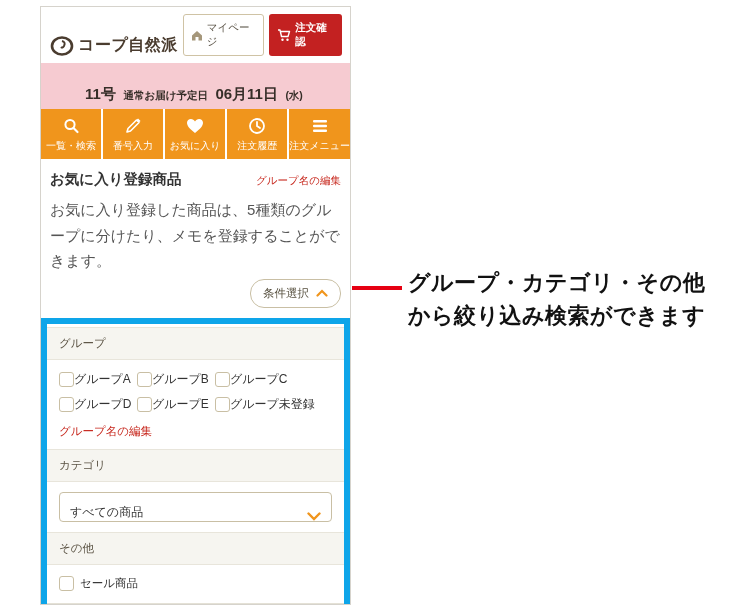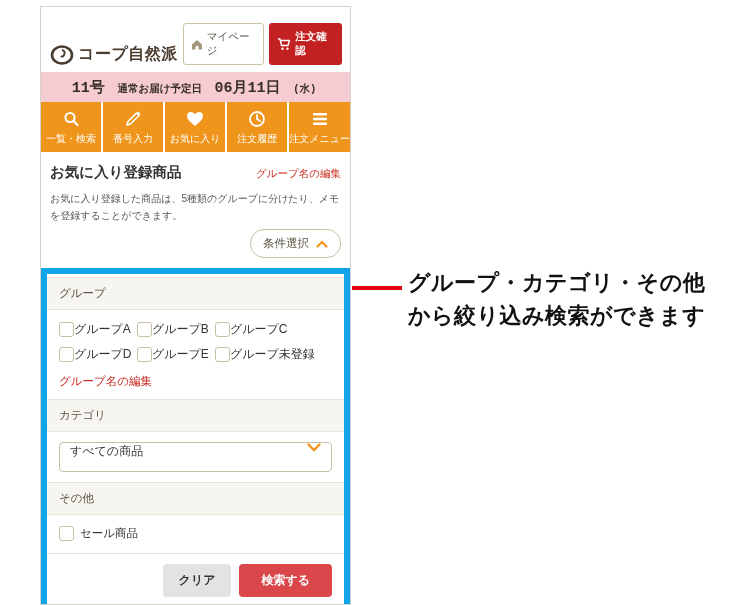--- a/index.html
+++ b/index.html
@@ -12,57 +12,57 @@
     background:#fff; border:1px solid #d6d3cc; overflow:hidden; }
 
   
   .app-header { display:flex; align-items:flex-end; gap:5px; padding:7px 8px 7px 9px; background:#fff; }
   .logo { display:flex; align-items:center; gap:4px; flex:1; }
   .logo-text { font-family:"DejaVu Serif", serif; font-weight:bold; font-size:16px;
     color:#4a3c2f; letter-spacing:0.5px; white-space:nowrap; }
   .btn-mypage { display:flex; align-items:center; gap:4px; border:1px solid #cfc3a5;
     border-radius:3px; background:#fff; padding:6px 7px; font-size:10.5px; color:#5d564a; cursor:pointer; }
   .btn-order { display:flex; align-items:center; gap:4px; border-radius:3px;
-    padding:7px 8px; font-size:10.5px; font-weight:bold; color:#fff; cursor:pointer;margin-top:9px; }
-
-  
-  .banner { text-align:center; padding:6px 0 5px; color:#362e28;font-family:Liberation Mono, monospace; }
+    padding:7px 8px; font-size:10.5px; font-weight:bold; color:#fff; cursor:pointer; }
+
+  
+  .banner { text-align:center; padding:22px 0 5px; color:#362e28; }
   .banner .big { font-size:15px; font-weight:bold; }
   .banner .small { font-size:10.5px; font-weight:bold; margin:0 3px; }
 
   
   .nav { display:flex; gap:2px; background:#fff; }
   .nav-item { flex:1; color:#fff; text-align:center; padding:8px 0 6px; cursor:pointer; }
   .nav-item .ico { height:18px; display:flex; align-items:center; justify-content:center; }
   .nav-item .lbl { display:block; font-size:10px; margin-top:4px; white-space:nowrap; }
 
   .content { padding:11px 9px 0; }
   .title-row { display:flex; justify-content:space-between; align-items:baseline; }
   .page-title { font-size:14.5px; font-weight:bold; color:#333; }
   .link-red { font-size:10.5px; cursor:pointer; }
-  .desc { font-size:10px; color:#555; line-height:1.7; margin-top:8px; }
+  .desc { font-size:15px; color:#555; line-height:1.7; margin-top:8px; }
   .cond-row { text-align:right; margin-top:5px; }
   .cond-btn { display:inline-flex; align-items:center; gap:7px; border:1px solid #c9bfa4;
     border-radius:14px; background:#fff; padding:6px 12px; font-size:11.5px; color:#57503f; cursor:pointer; }
 
   
   .highlight { position:relative; z-index:2; margin:10px -9px 0; background:#fff;
     border:6px solid #0ea5e9; padding-top:3px; }
   .band { background:#f6f5f0; border-top:1px solid #e8e5db; border-bottom:1px solid #e8e5db;
     padding:8px 12px; font-size:11.5px; color:#5a5243; }
   .chk-grid { display:grid; grid-template-columns:78px 78px 1fr; row-gap:8px;
     padding:11px 12px 4px; }
   .chk-item { display:flex; align-items:center; font-size:12px; color:#333; cursor:pointer; }
   .checkbox { width:15px; height:15px; border:1px solid #c9bfa4; border-radius:3px;
     background:#fff; flex:0 0 15px; display:flex; align-items:center; justify-content:center; }
   .checkbox.checked { border:none; }
   .edit-link-row { padding:7px 12px 10px; font-size:11.5px; }
   .select-row { padding:10px 12px; }
   .selectbox { border:1px solid #c9bfa4; border-radius:4px; height:30px; display:flex;
-    justify-content:space-between; align-items:flex-start; padding:0 10px; font-size:12px;
+    justify-content:space-between; align-items:flex-end; padding:0 10px; font-size:12px;
     color:#333; background:#fff; cursor:pointer; }
   .chk-row { padding:11px 12px 12px; display:flex; align-items:center; gap:6px;
     font-size:11.5px; color:#333; }
   .btn-row { border-top:1px solid #e4e1d6; padding:10px 12px 12px; display:flex;
     justify-content:flex-end; gap:8px; }
   .btn-clear { background:#e3e3e3; border:none; border-radius:4px; padding:8px 16px;
     font-size:12px; font-weight:bold; color:#333; cursor:pointer; }
   .btn-search { border:none; border-radius:4px; padding:8px 22px;
     font-size:12px; font-weight:bold; color:#fff; cursor:pointer; }
 

